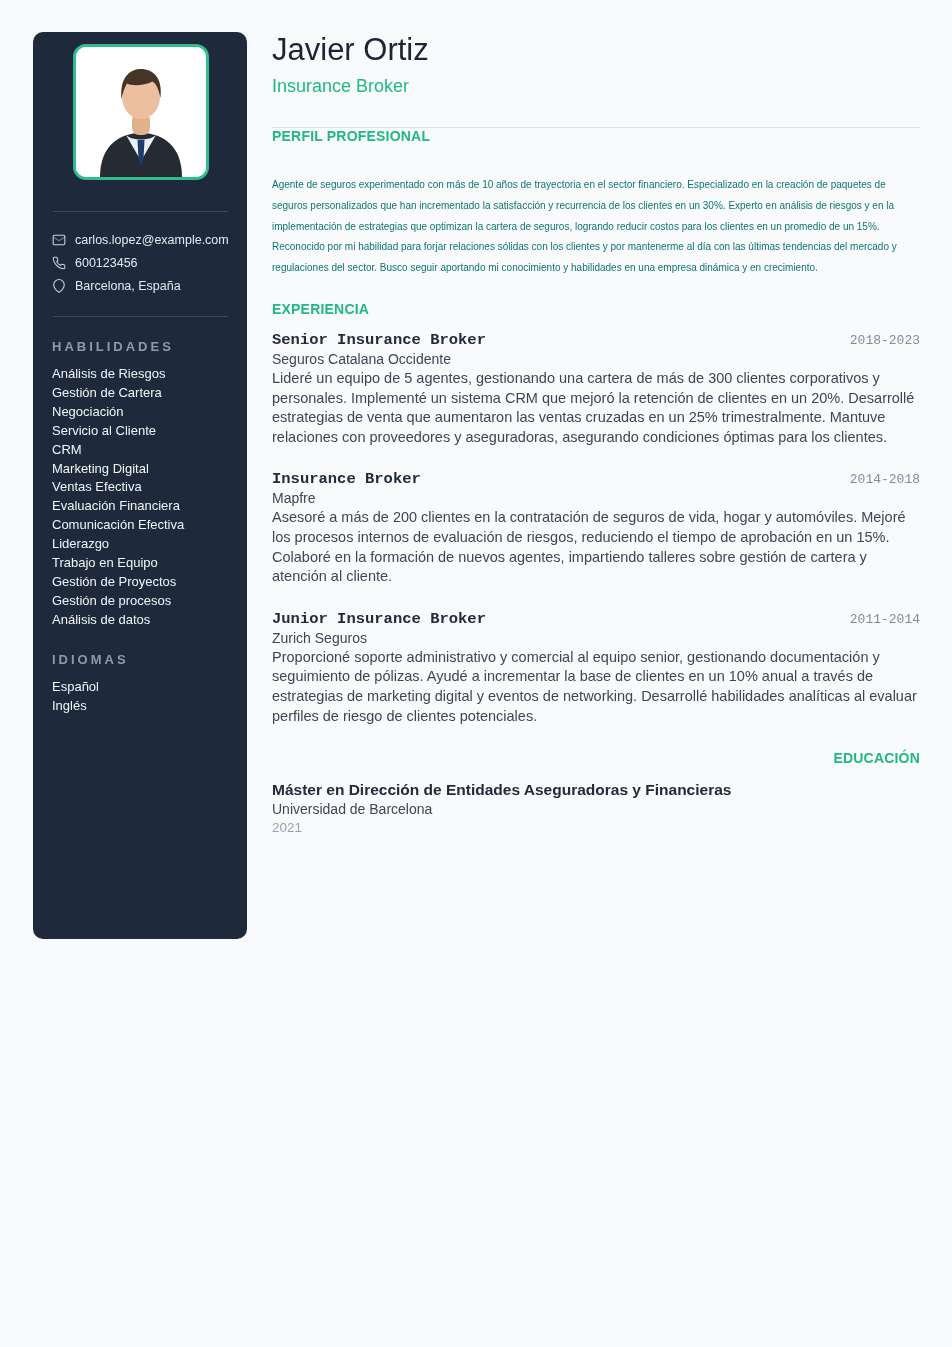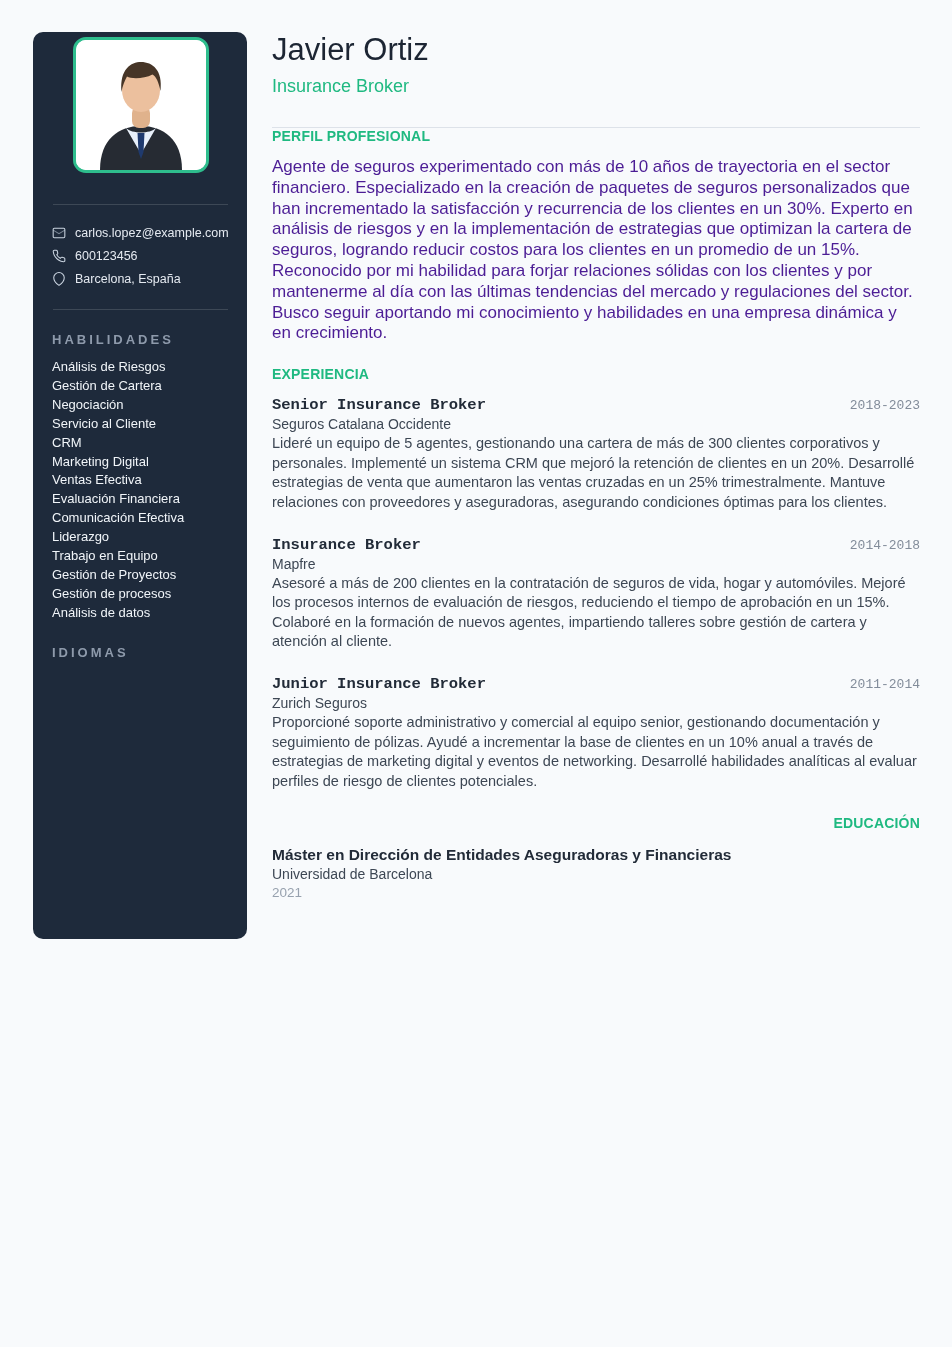--- a/index.html
+++ b/index.html
@@ -15,21 +15,21 @@
 
   
   .sidebar {
     position: absolute;
     left: 33px;
     top: 32px;
     width: 214px;
     height: 907px;
     background: #1e2a3b;
     border-radius: 10px;
-    padding: 5px 18px 20px 19px;
+    padding: 12px 18px 20px 19px;
     color: #e5eaf1;
   }
   .photo-frame {
     width: 136px;
     height: 136px;
     margin: 0 auto;
     border: 3px solid #2ebd8d;
     border-radius: 13px;
     background: #ffffff;
     overflow: hidden;
@@ -94,24 +94,24 @@
     font-size: 14px;
     font-weight: 700;
     line-height: 16px;
     color: #1fb981;
     letter-spacing: 0.2px;
   }
   .section-heading.profile { }
   .section-heading.experience { margin-top: 22px; }
   .section-heading.education { margin-top: 24px; text-align: right; }
   .profile-text {
-    margin-top: 13px;
-    font-size: 17px;
+    margin-top: 31px;
+    font-size: 10px;
     line-height: 20.8px;
-    color: #4c1d95;
+    color: #0f766e;
   }
   .exp-item { margin-top: 14px; }
   .exp-item + .exp-item { margin-top: 23px; }
   .exp-head {
     display: flex;
     justify-content: space-between;
     align-items: baseline;
     font-family: Liberation Mono, monospace;
   }
   .exp-role {
@@ -217,20 +217,24 @@
       <li>Evaluación Financiera</li>
       <li>Comunicación Efectiva</li>
       <li>Liderazgo</li>
       <li>Trabajo en Equipo</li>
       <li>Gestión de Proyectos</li>
       <li>Gestión de procesos</li>
       <li>Análisis de datos</li>
     </ul>
 
     <h2 class="side-heading">IDIOMAS</h2>
+    <ul class="side-list">
+      <li>Español</li>
+      <li>Inglés</li>
+    </ul>
 
   </aside>
 
   <main class="main">
 
     <h1 class="name">Javier Ortiz</h1>
     <div class="job-title">Insurance Broker</div>
 
     <hr class="header-divider">
 

